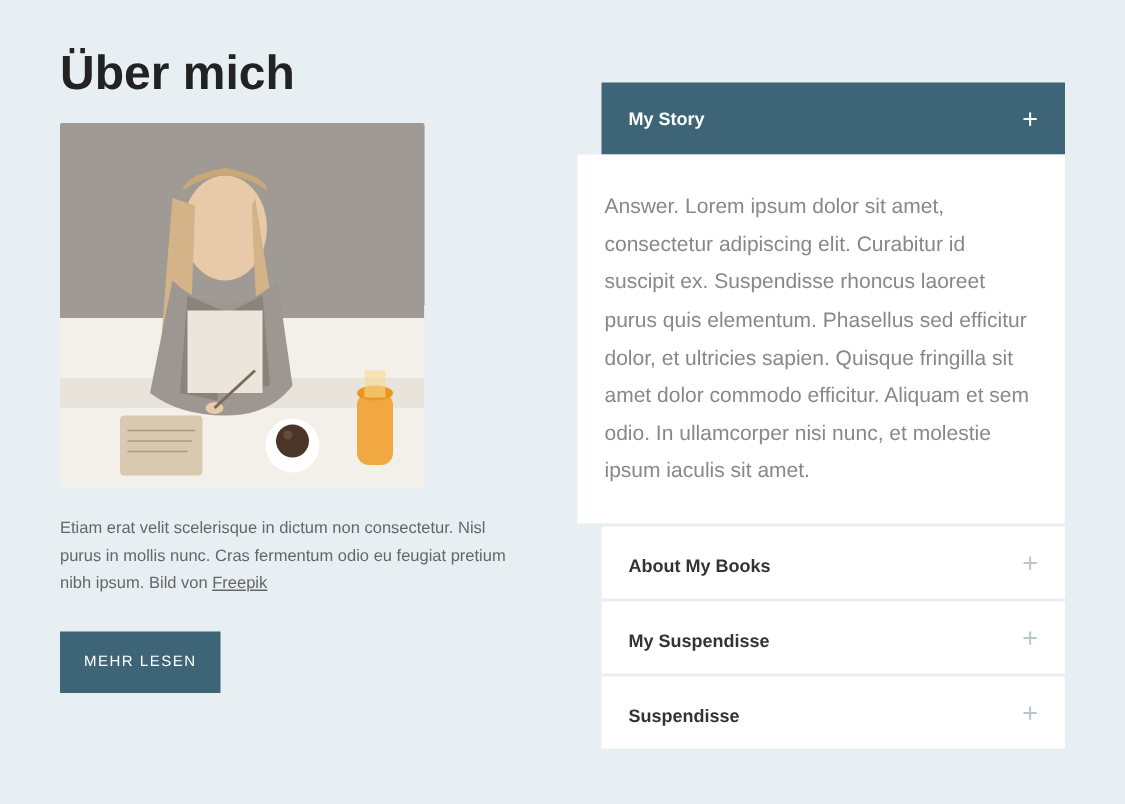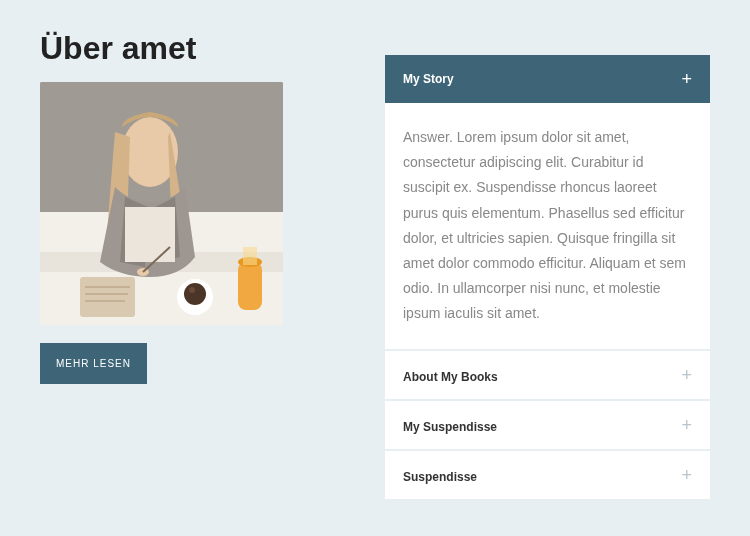--- a/index.html
+++ b/index.html
@@ -7,34 +7,34 @@
 .container { display: flex; gap: 40px; }
 .left { flex: 0 0 305px; }
 .right { flex: 1; padding-top: 25px; }
 .title { font-size: 32px; font-weight: bold; color: #222; margin-bottom: 15px; }
 .photo { width: 243px; height: 243px; border-radius: 2px; background: linear-gradient(to bottom, #9a9590 0%, #9a9590 50%, #f5f2ed 50%, #f0ede7 100%); position: relative; overflow: hidden; margin-bottom: 18px; }
 .photo svg { position: absolute; top: 0; left: 0; }
 .desc { font-size: 11px; line-height: 1.7; color: #666; margin-bottom: 22px; }
 .desc a { color: #666; text-decoration: underline; }
 .btn { display: inline-block; background: #3d6577; color: #fff; font-size: 10px; letter-spacing: 1px; padding: 15px 16px; border: none; cursor: pointer; }
 .accordion-item { margin-bottom: 2px; }
-.acc-header { display: flex; justify-content: space-between; align-items: center; padding: 15px 18px; cursor: pointer; font-size: 12px; font-weight: bold; }
+.acc-header { display: flex; justify-content: space-between; align-items: center; padding: 15px 18px; cursor: pointer; font-size: 12px; font-weight: bold; margin-left: 16px; }
 .acc-header.active { background: #3d6577; color: #fff; }
 .acc-header.inactive { background: #fff; color: #333; align-items: flex-end; }
 .plus { font-size: 18px; font-weight: 300; line-height: 1; }
 .acc-header.active .plus { color: #fff; }
 .acc-header.inactive .plus { color: #b8c5cc; }
 .acc-body { background: #ffffff; padding: 22px 18px; font-size: 14px; line-height: 1.8; color: #888; }
 </style>
 </head>
 <body>
 
 <div class="container">
   <div class="left">
-    <h1 class="title">Über amet</h1>
+    <h1 class="title">Über mich</h1>
     <div class="photo">
       <svg width="243" height="243" viewBox="0 0 243 243">
         <rect x="0" y="0" width="243" height="130" fill="#a09a94"></rect>
         <rect x="0" y="130" width="243" height="113" fill="#f3f0ea"></rect>
         <rect x="0" y="170" width="243" height="20" fill="#e8e4dc"></rect>
         <ellipse cx="110" cy="70" rx="28" ry="35" fill="#e8c9a8"></ellipse>
         <path d="M 75 50 Q 70 110 65 180 L 85 185 Q 88 120 90 55 Z" fill="#d4b389"></path>
         <path d="M 130 50 Q 140 110 150 180 L 135 185 Q 130 120 128 55 Z" fill="#d4b389"></path>
         <path d="M 82 45 Q 110 25 138 45 Q 138 35 110 30 Q 82 35 82 45 Z" fill="#c9a878"></path>
         <path d="M 75 105 L 60 180 Q 80 195 110 195 Q 140 195 155 175 L 145 105 Q 130 120 110 120 Q 90 120 75 105 Z" fill="#9e9690"></path>
@@ -48,20 +48,21 @@
         <ellipse cx="103" cy="190" rx="6" ry="4" fill="#e8c9a8"></ellipse>
         <line x1="103" y1="190" x2="130" y2="165" stroke="#7a6a5a" stroke-width="2"></line>
         <circle cx="155" cy="215" r="18" fill="#fff"></circle>
         <circle cx="155" cy="212" r="11" fill="#4a3528"></circle>
         <circle cx="152" cy="208" r="3" fill="#6a4a35"></circle>
         <rect x="198" y="180" width="24" height="48" rx="8" fill="#f2a840"></rect>
         <ellipse cx="210" cy="180" rx="12" ry="5" fill="#e89820"></ellipse>
         <rect x="203" y="165" width="14" height="18" fill="#f8d890" opacity="0.6"></rect>
       </svg>
     </div>
+    <p class="desc"><span>Etiam erat velit scelerisque in dictum non consectetur. Nisl purus in mollis nunc. Cras fermentum odio eu feugiat pretium nibh ipsum. Bild von </span><a href="#">Freepik</a></p>
     <button class="btn">MEHR LESEN</button>
   </div>
 
   <div class="right">
     <div class="accordion-item">
       <div class="acc-header active">
         <span>My Story</span>
         <span class="plus">+</span>
       </div>
       <div class="acc-body">Answer. Lorem ipsum dolor sit amet, consectetur adipiscing elit. Curabitur id suscipit ex. Suspendisse rhoncus laoreet purus quis elementum. Phasellus sed efficitur dolor, et ultricies sapien. Quisque fringilla sit amet dolor commodo efficitur. Aliquam et sem odio. In ullamcorper nisi nunc, et molestie ipsum iaculis sit amet.</div>

